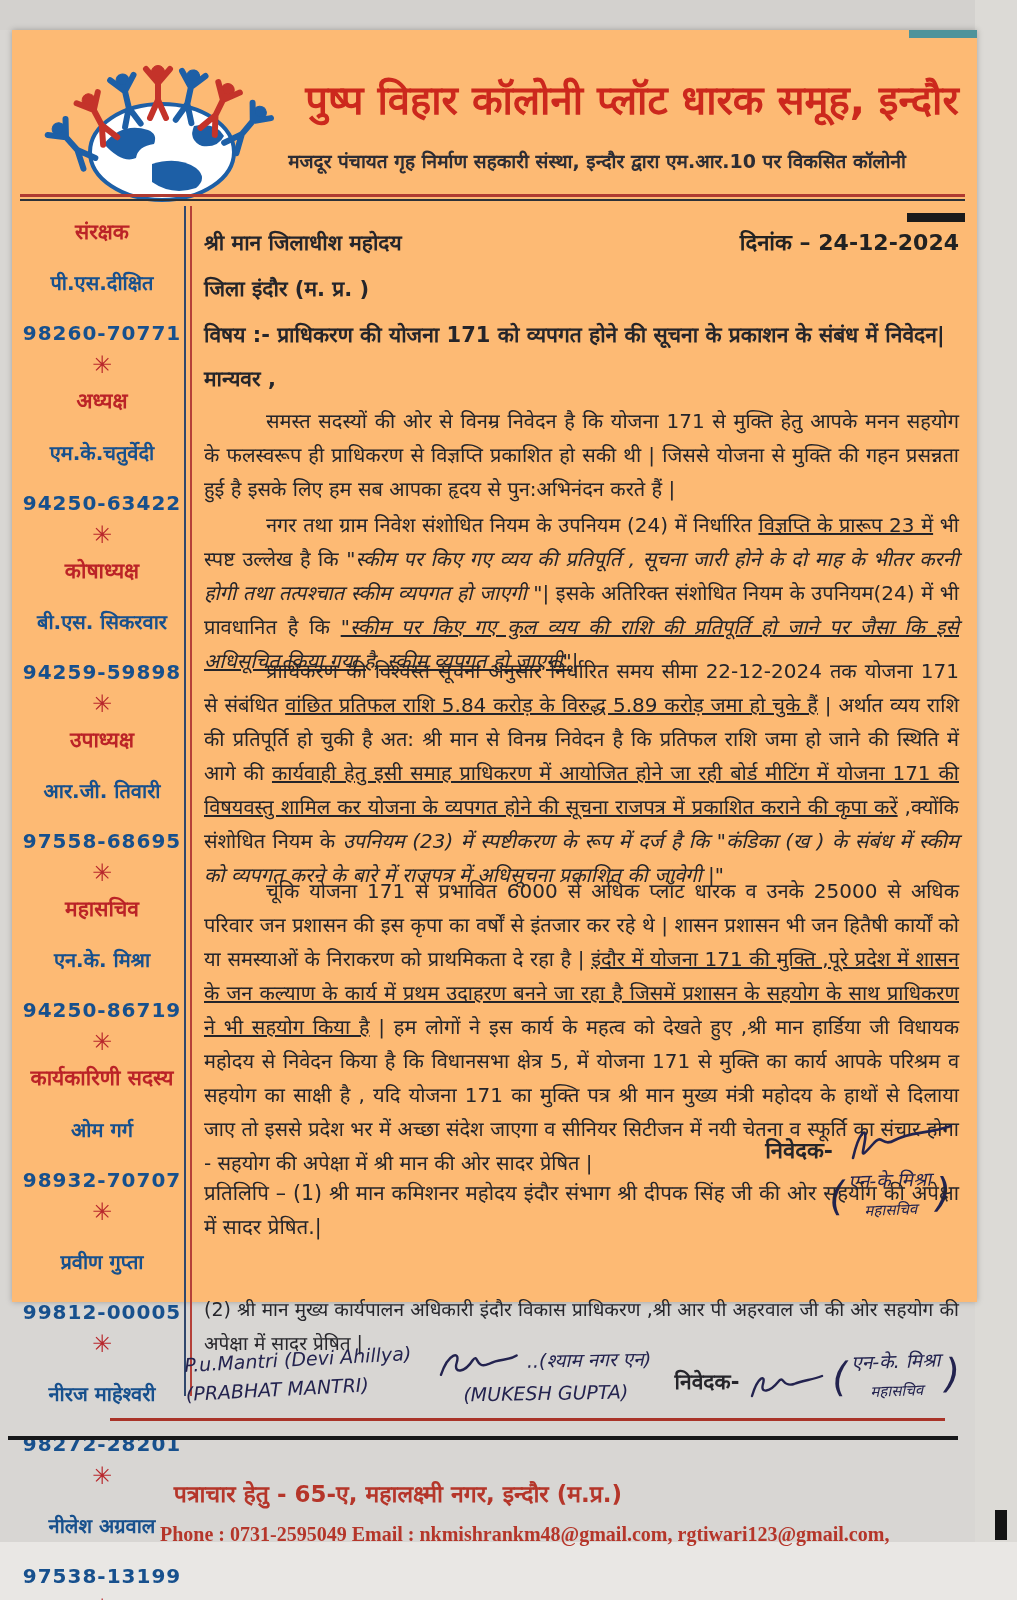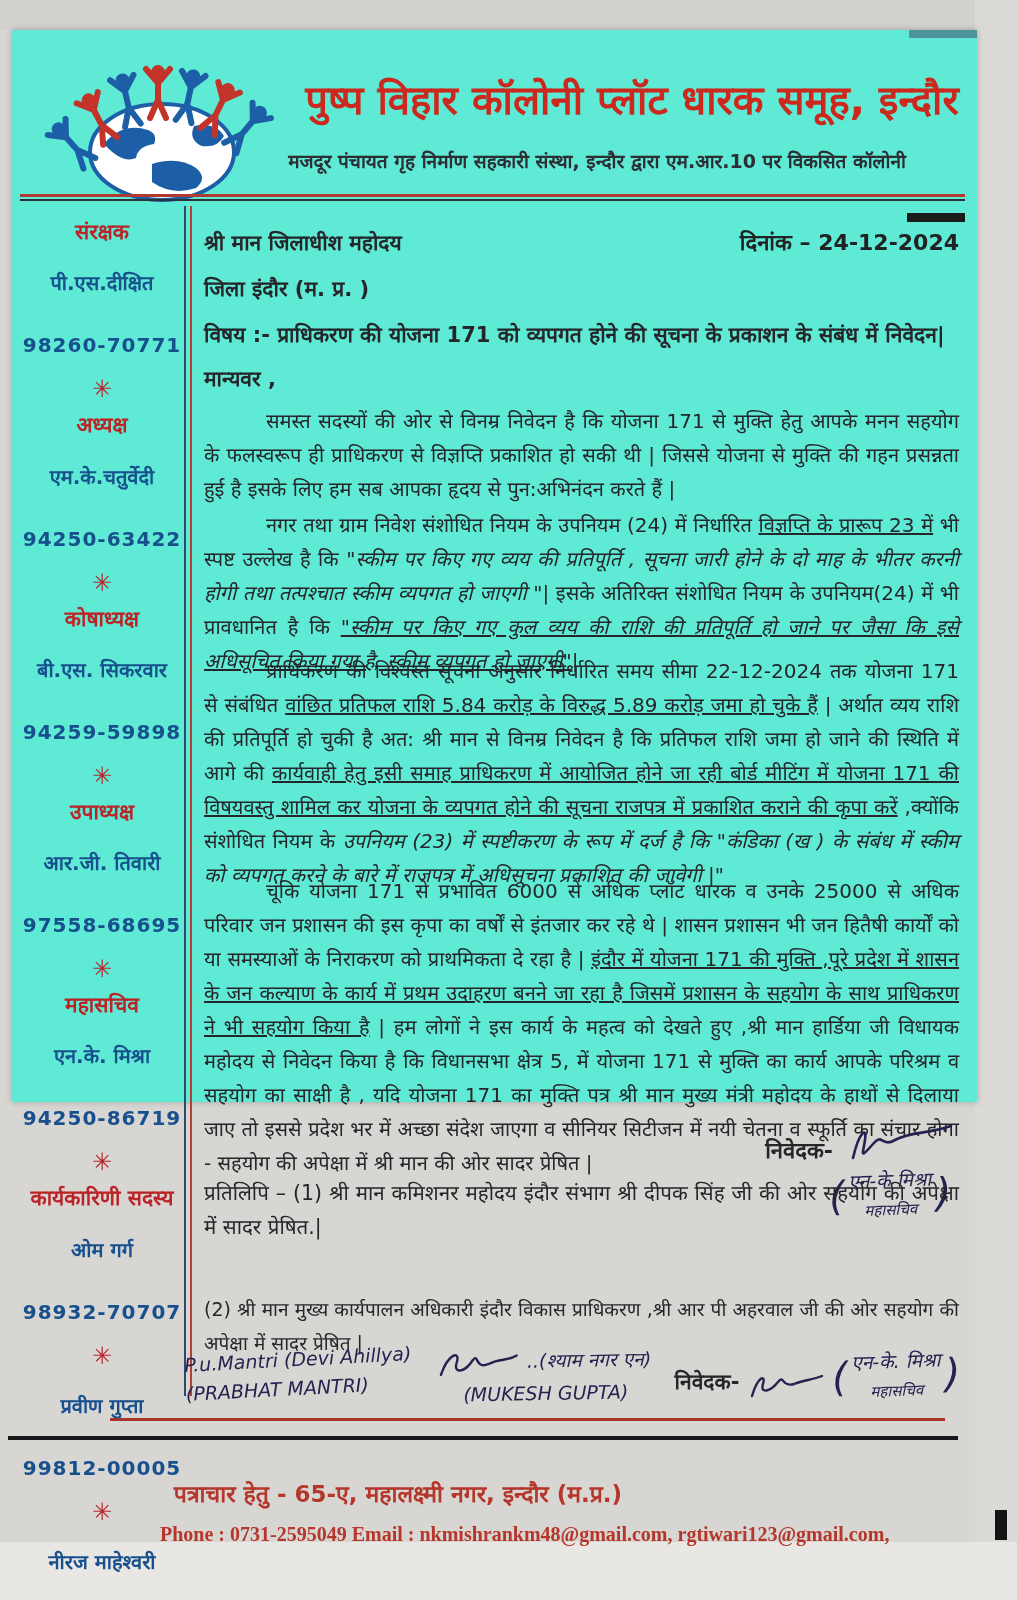--- a/index.html
+++ b/index.html
@@ -5,22 +5,22 @@
   html,body{margin:0;padding:0;}
   body{
     width:1017px;height:1600px;position:relative;overflow:hidden;
     background:#d8d6d3;
     font-family:"DejaVu Sans",sans-serif;
   }
   .photo-band-top{position:absolute;left:0;top:0;width:1017px;height:30px;background:#d3d1ce;}
   .photo-band-right{position:absolute;right:0;top:0;width:42px;height:1600px;background:#dcdad6;}
   .photo-band-bottom{position:absolute;left:0;top:1542px;width:1017px;height:58px;background:#e9e7e4;}
   .paper{
-    position:absolute;left:12px;top:30px;width:965px;height:1072px;
-    background:#5eead4;box-shadow:0 0 6px rgba(0,0,0,.25);
+    position:absolute;left:12px;top:30px;width:965px;height:1272px;
+    background:#fdba74;box-shadow:0 0 6px rgba(0,0,0,.25);
   }
   .teal-sliver{position:absolute;top:0;right:0;width:68px;height:8px;background:#4e939b;}
 
   
   .logo{position:absolute;left:22px;top:22px;width:268px;height:152px;}
   .hdr-title{
     position:absolute;left:290px;top:48px;width:660px;text-align:center;
     font-size:40px;font-weight:bold;color:#cc281d;line-height:1.1;
   }
   .hdr-sub{
@@ -30,21 +30,21 @@
   .hdr-rule-red{position:absolute;left:8px;top:164px;width:945px;height:3px;background:#b03a31;}
   .hdr-rule-dark{position:absolute;left:8px;top:169px;width:945px;height:2px;background:#2c3138;}
 
   
   .sidebar{
     position:absolute;left:10px;top:182px;width:160px;
     display:flex;flex-direction:column;align-items:center;text-align:center;justify-content:space-between;
   }
   .sb-role{font-size:21px;font-weight:bold;color:#bb2327;margin:7px 0 4px 0;line-height:1.25;}
   .sb-name{font-size:20px;font-weight:bold;color:#17508d;margin:22px 0;line-height:1.2;}
-  .sb-phone{font-size:20px;font-weight:bold;color:#17508d;letter-spacing:1px;margin:16px 0;}
+  .sb-phone{font-size:20px;font-weight:bold;color:#17508d;letter-spacing:1px;margin:4px 0;}
   .sb-star{font-size:24px;font-weight:bold;color:#b8272c;line-height:1;margin:4px 0;}
   .vline-blue{position:absolute;left:172px;top:176px;width:2px;height:1190px;background:#31486d;}
   .vline-red{position:absolute;left:178px;top:176px;width:2px;height:1190px;background:#b54038;}
 
   
   .blk{position:absolute;left:192px;width:755px;color:#25252a;}
   .ln{font-size:21px;font-weight:bold;}
   .para{font-size:20px;line-height:34px;text-align:justify;text-indent:62px;}
   .date{font-size:22px;font-weight:bold;color:#222;}
   .sig1{display:flex;flex-direction:column;align-items:flex-end;}

